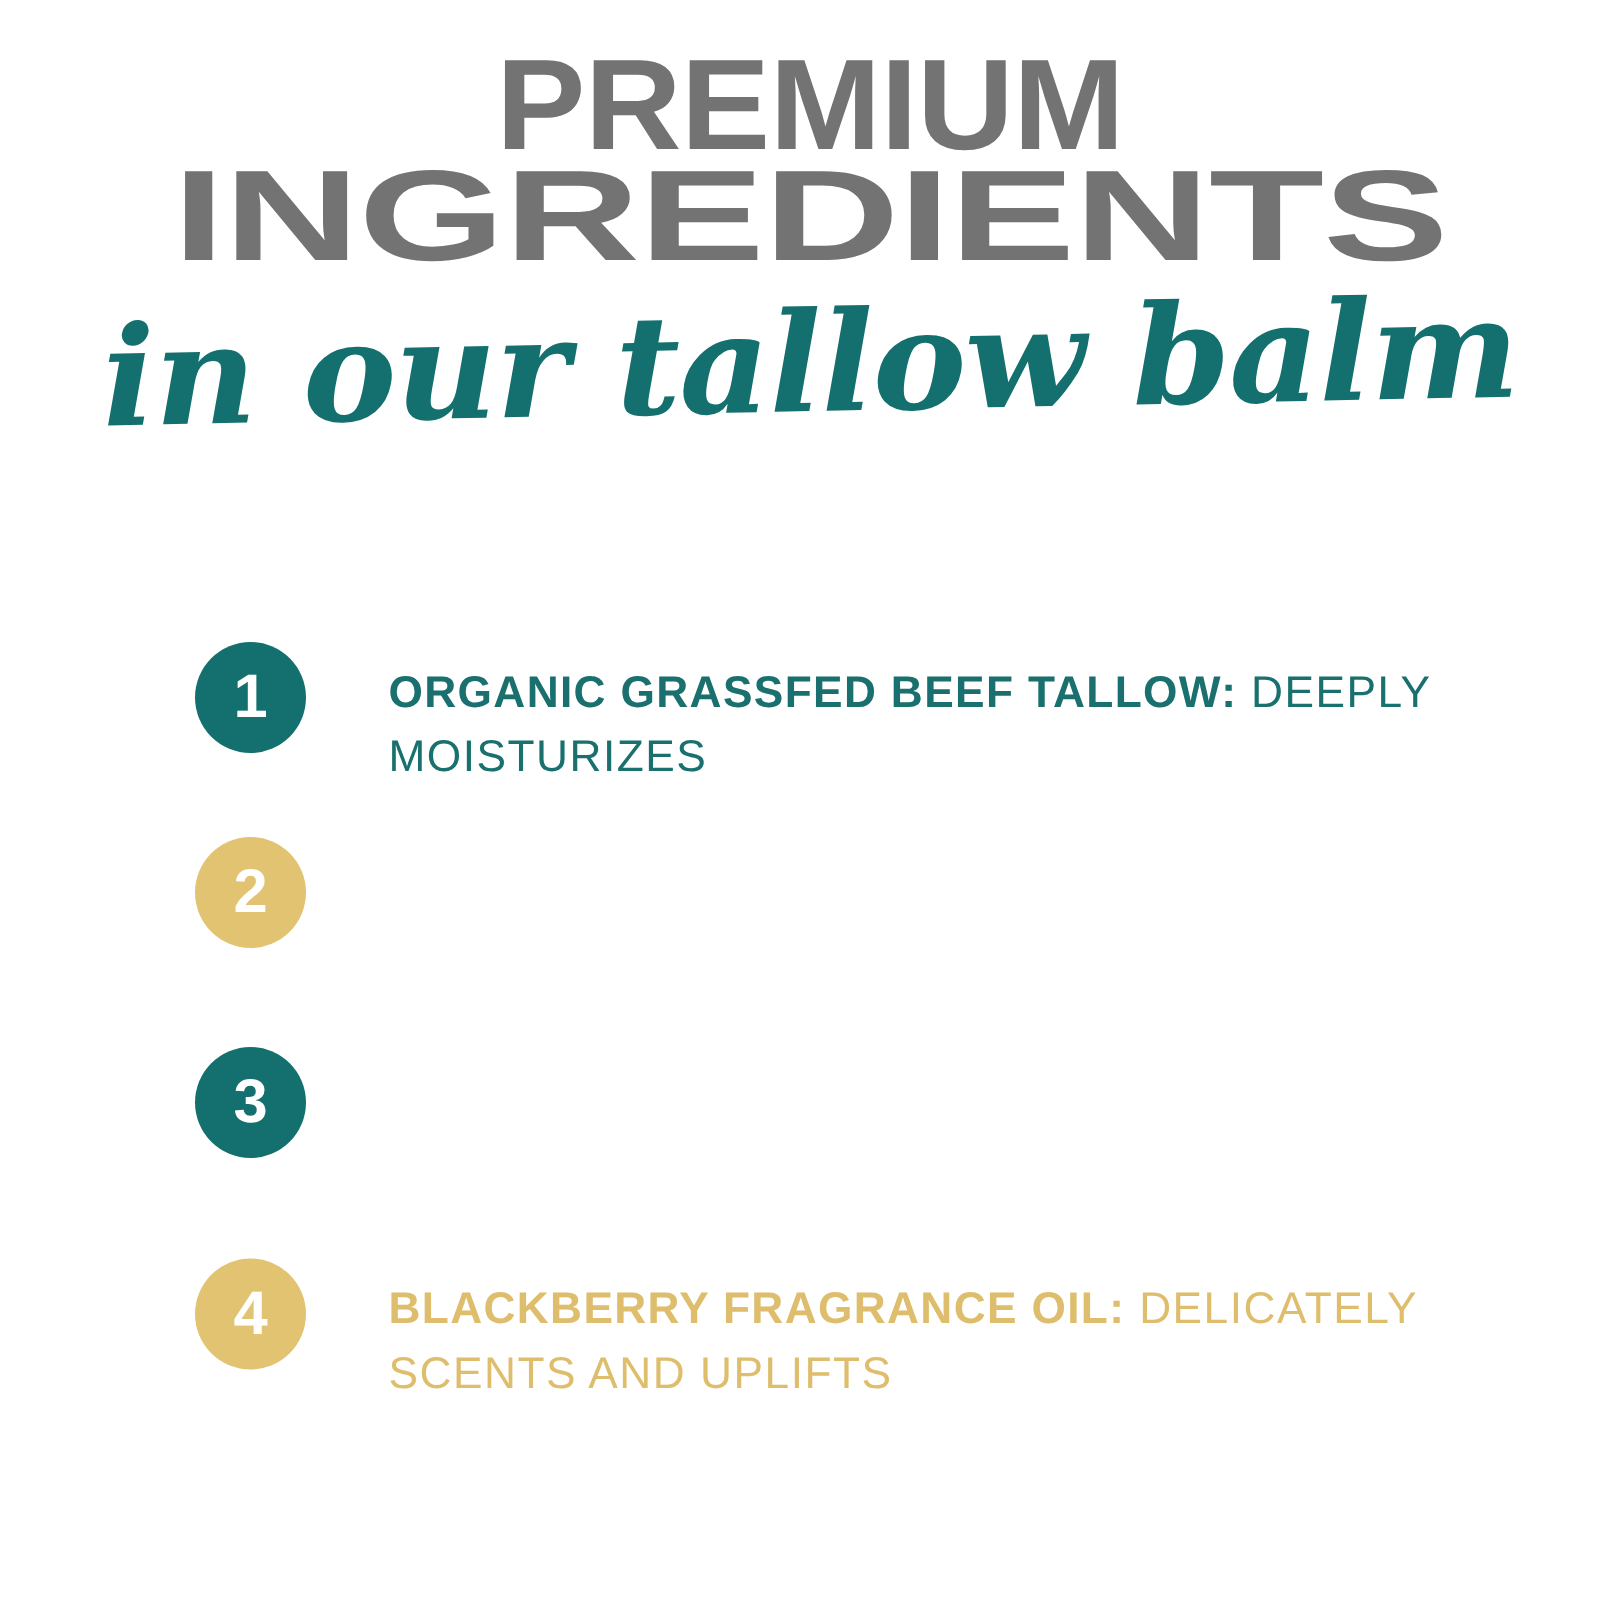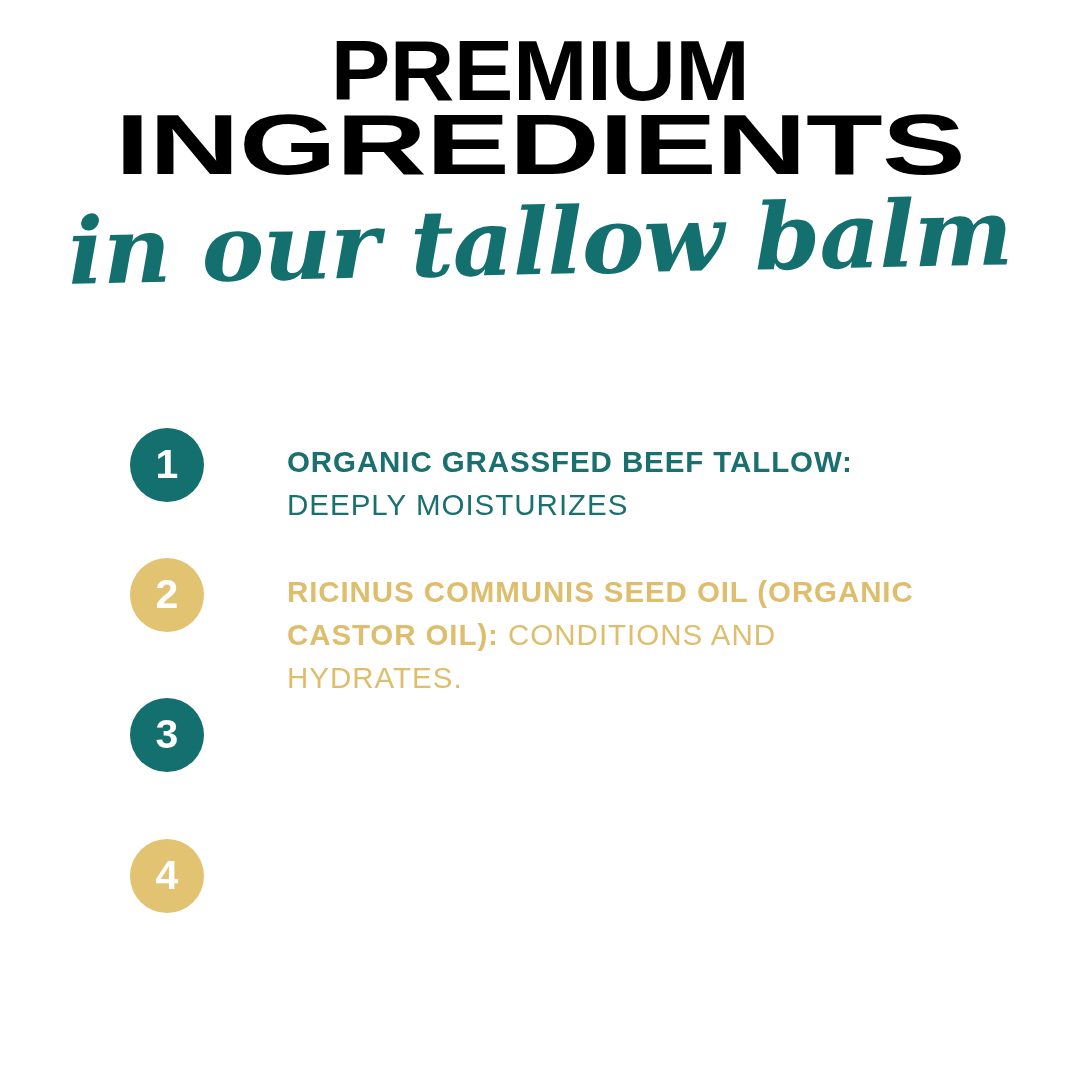--- a/index.html
+++ b/index.html
@@ -25,21 +25,21 @@
   
   .header {
     position: absolute;
     top: 34px;
     left: 0;
     width: 1080px;
     text-align: center;
   }
 
   .headline {
-    color: #000000;
+    color: #737373;
     font-family: "Liberation Sans", sans-serif;
     font-weight: 700;
     letter-spacing: -0.5px;
     line-height: 0.84;
     text-transform: uppercase;
   }
 
   .headline-l1 {
     display: block;
     font-size: 86px;
@@ -105,21 +105,21 @@
     line-height: 1;
     padding-bottom: 2px;
     box-sizing: border-box;
   }
 
   .badge-teal { background: #14706E; }
   .badge-gold { background: #E2C371; }
 
   .item-text {
     flex: 1 1 auto;
-    margin-left: 83px;
+    margin-left: 55px;
     padding-top: 13px;
     font-family: "Liberation Sans", sans-serif;
     font-size: 29.5px;
     line-height: 1.45;
     letter-spacing: 1.0px;
     text-transform: uppercase;
     font-weight: 400;
   }
 
   .text-teal { color: #19706E; }
@@ -146,26 +146,26 @@
 
   <div class="list">
 
     <div class="item item-1">
       <div class="badge badge-teal">1</div>
       <div class="item-text text-teal"><span class="lead">ORGANIC GRASSFED BEEF TALLOW:</span> <span>DEEPLY MOISTURIZES</span></div>
     </div>
 
     <div class="item item-2">
       <div class="badge badge-gold">2</div>
-      <div class="item-text text-gold"><span class="lead">RICINUS COMMUNIS SEED OIL (ORGANIC CASTOR OIL):</span> <span>CONDITIONS AND HYDRATES.</span></div>
     </div>
 
     <div class="item item-3">
       <div class="badge badge-teal">3</div>
     </div>
 
     <div class="item item-4">
       <div class="badge badge-gold">4</div>
+      <div class="item-text text-gold"><span class="lead">BLACKBERRY FRAGRANCE OIL:</span> <span>DELICATELY SCENTS AND UPLIFTS</span></div>
     </div>
 
   </div>
 
 </div>
 
 </body></html>

